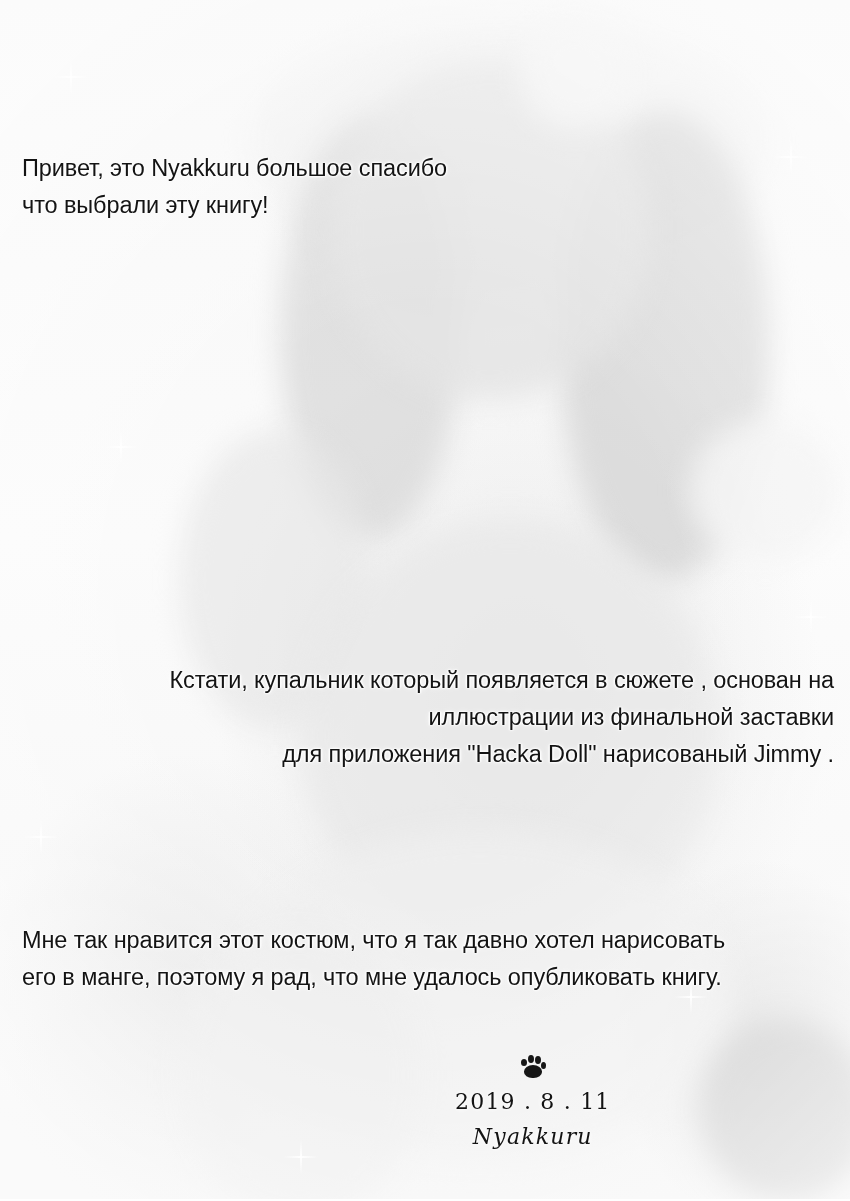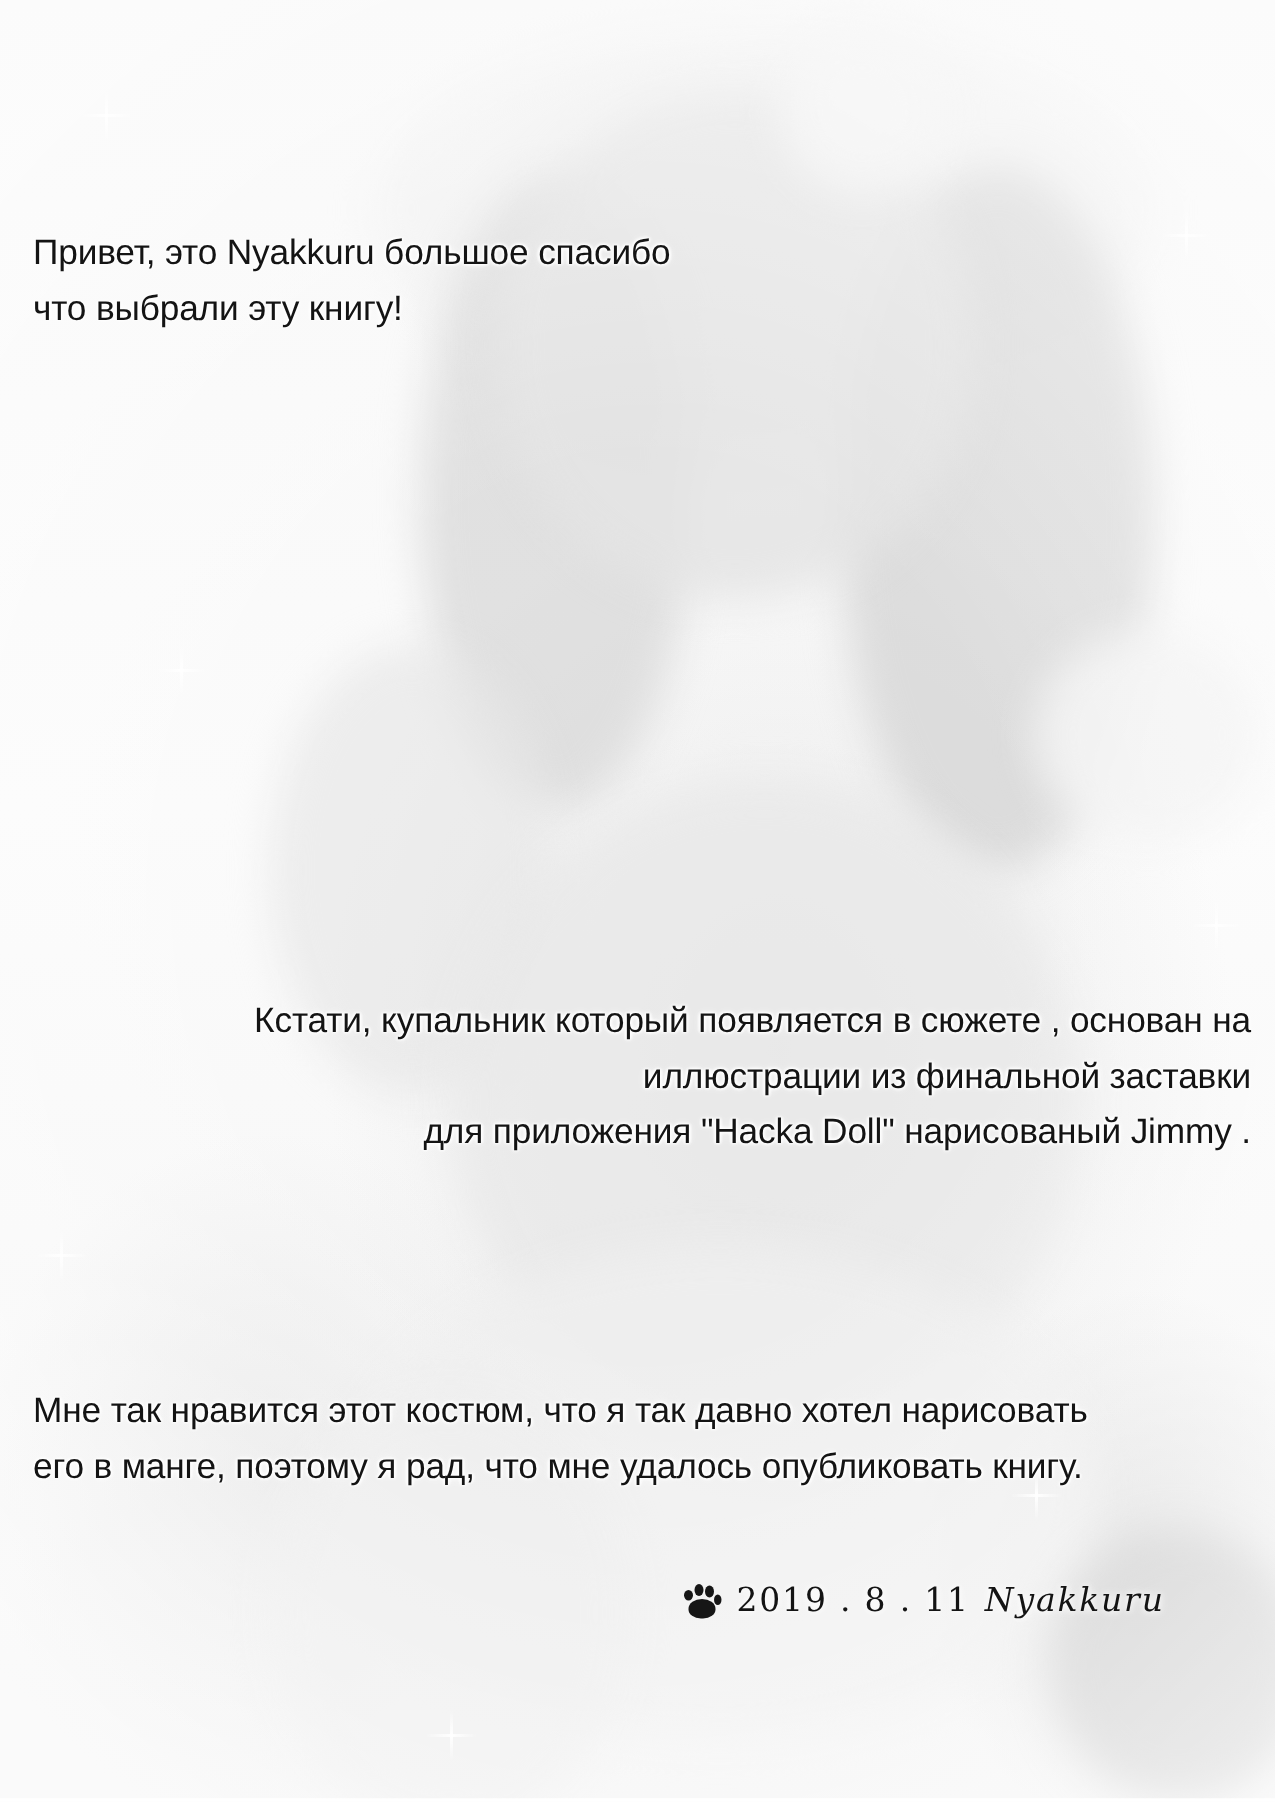--- a/index.html
+++ b/index.html
@@ -95,20 +95,21 @@
     left: 455px;
     top: 1055px;
     display: flex;
     align-items: center;
     gap: 10px;
     font-family: "DejaVu Serif", serif;
     font-size: 22px;
     letter-spacing: 1.2px;
     color: #141414;
     text-shadow: 0 0 4px #ffffff, 0 0 7px #ffffff;
+    flex-direction: column;
   }
   .paw {
     position: relative;
     width: 26px;
     height: 24px;
   }
   .paw .pad {
     position: absolute;
     background: #161616;
     border-radius: 50%;

